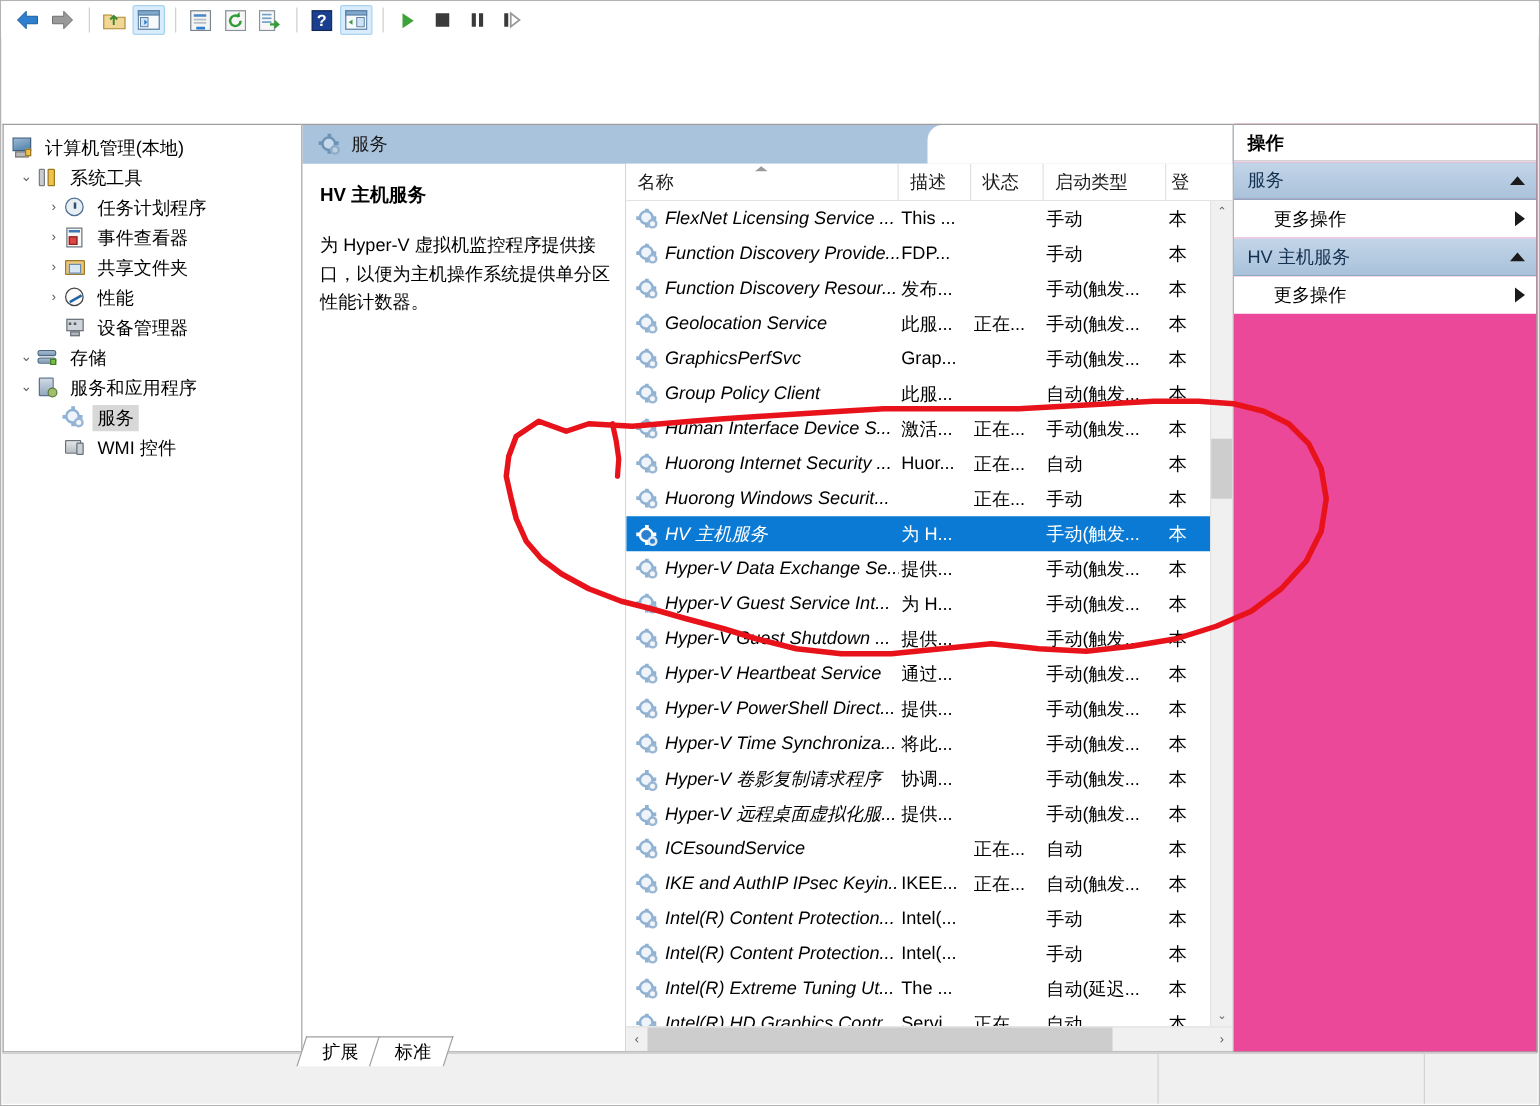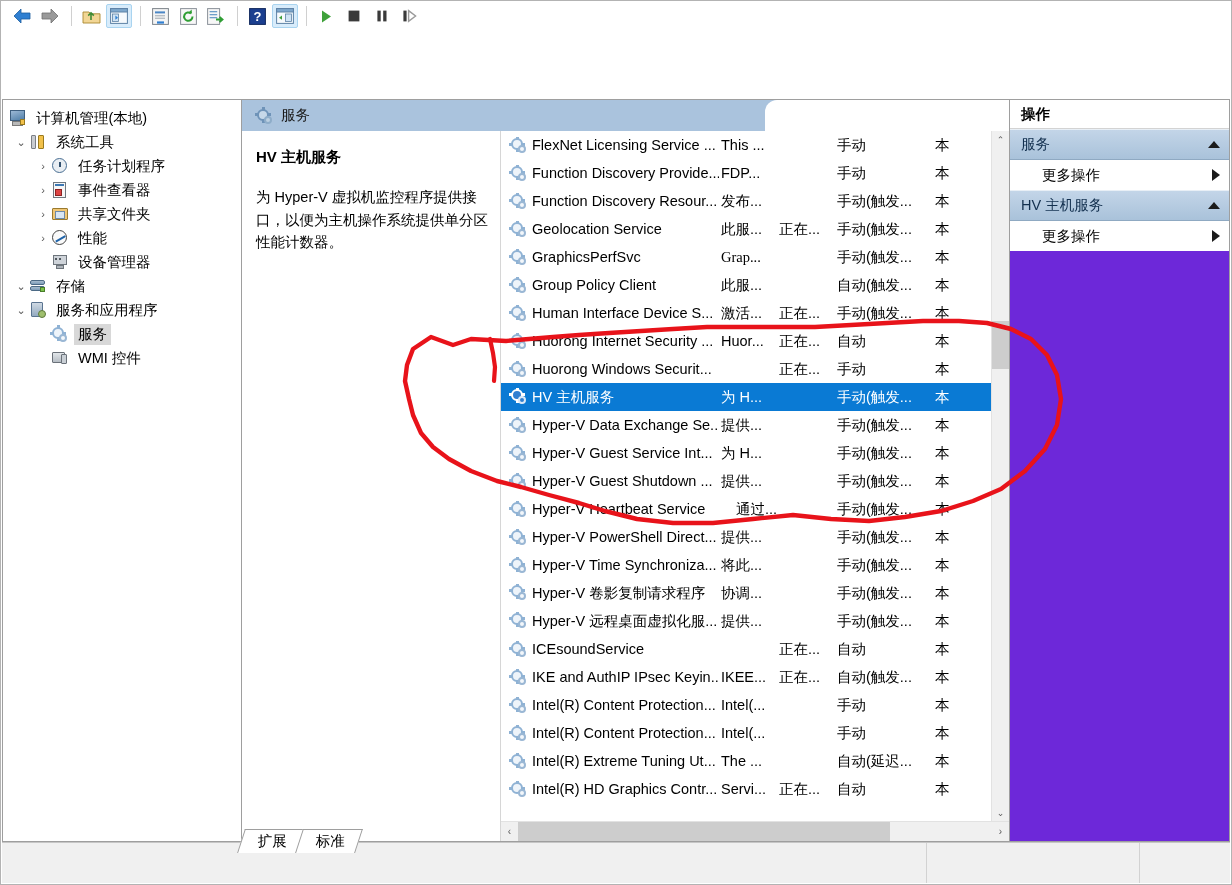--- a/index.html
+++ b/index.html
@@ -32,21 +32,21 @@
   
   .toolbar{height:30px;display:flex;align-items:center;padding-left:8px;background:#fff;}
   .tb{width:26px;height:24px;display:flex;align-items:center;justify-content:center;margin-right:2px;position:relative;border:1px solid transparent;box-sizing:border-box;}
   .tb.on{background:#d8ecfb;border:1px solid #a9d4f0;border-radius:2px;}
   .tbsep{width:1px;height:20px;background:#d0d0d0;margin:0 6px;}
 
   
   .body{display:flex;position:absolute;left:1px;right:1px;top:98px;bottom:42px;}
   .pane-tree{width:239px;border:1px solid #9e9e9e;border-right:none;background:#fff;box-sizing:border-box;overflow:hidden;position:relative;}
   .pane-mid{flex:1;border:1px solid #9e9e9e;background:#fff;box-sizing:border-box;position:relative;display:flex;flex-direction:column;overflow:hidden;}
-  .pane-act{width:220px;border:1px solid #9e9e9e;border-left:none;background:#6d28d9;box-sizing:border-box;overflow:hidden;}
+  .pane-act{width:243px;border:1px solid #9e9e9e;border-left:none;background:#ec4899;box-sizing:border-box;overflow:hidden;}
 
   
   .tree{padding:6px 0 0 0;font-size:14.5px;}
   .trow{display:flex;align-items:center;height:24px;white-space:nowrap;}
   .trow .exp{width:16px;text-align:center;color:#5a5a5a;font-size:11px;line-height:1;flex:none;}
   .tlabel{padding:1px 4px;}
   .tlabel.sel{background:#d8d8d8;}
   .ticon{width:18px;height:18px;margin-right:5px;flex:none;position:relative;}
 
   
@@ -117,21 +117,21 @@
   .detail .desc-b{}
 
   
   .listwrap{flex:1;min-width:0;display:flex;flex-direction:column;border-left:1px solid #d6d6d6;background:#fff;}
   .lv-head{height:29px;display:flex;background:#fff;border-bottom:1px solid #e2e2e2;flex:none;position:relative;}
   .lv-head .hc{position:relative;display:flex;align-items:center;font-size:14.5px;color:#1a1a1a;padding-left:9px;border-right:1px solid #e2e2e2;box-sizing:border-box;}
   .lv-head .sortarrow{position:absolute;left:50%;top:2px;margin-left:-6px;width:0;height:0;border-left:5px solid transparent;border-right:5px solid transparent;border-bottom:4px solid #9a9a9a;}
   .lv-rows{flex:1;overflow:hidden;position:relative;background:#fff;}
   .row{height:28px;display:flex;align-items:center;font-size:14.5px;white-space:nowrap;}
   .row.sel{background:#0a7ad4;color:#fff;}
-  .row .c-name{display:flex;align-items:flex-start;padding-left:9px;box-sizing:border-box;overflow:hidden;}
+  .row .c-name{display:flex;align-items:flex-end;padding-left:9px;box-sizing:border-box;overflow:hidden;font-style:italic;}
   .row .c-name .gear{margin-right:6px;}
   .row .cell{padding-left:2px;box-sizing:border-box;overflow:hidden;text-overflow:clip;}
 
   .vscroll{width:17px;background:#f0f0f0;border-left:1px solid #e2e2e2;flex:none;position:relative;}
   .vscroll .arrow{position:absolute;left:0;width:17px;height:17px;display:flex;align-items:center;justify-content:center;color:#5a5a5a;font-size:9px;}
   .vscroll .arrow.up{top:0;}
   .vscroll .arrow.dn{bottom:0;}
   .vscroll .thumb{position:absolute;left:0;width:17px;background:#cdcdcd;}
 
   .hscroll{height:19px;background:#f0f0f0;border-top:1px solid #e2e2e2;flex:none;display:flex;align-items:center;position:relative;}
@@ -396,20 +396,38 @@
 
       <div class="mid-body">
 
         <div class="detail">
           <div class="svc-title">HV 主机服务</div>
           <div class="desc-b">为 Hyper-V 虚拟机监控程序提供接口，以便为主机操作系统提供单分区性能计数器。</div>
         </div>
 
         <div class="listwrap">
 
+          <div class="lv-head">
+            <div class="hc" style="width:218px;">
+              <div class="sortarrow"></div>
+              <span>名称</span>
+            </div>
+            <div class="hc" style="width:58px;">
+              <span>描述</span>
+            </div>
+            <div class="hc" style="width:58px;">
+              <span>状态</span>
+            </div>
+            <div class="hc" style="width:98px;">
+              <span>启动类型</span>
+            </div>
+            <div class="hc" style="width:26px;border-right:none;padding-left:4px;">
+              <span>登</span>
+            </div>
+          </div>
 
           <div style="flex:1;display:flex;min-height:0;">
             <div class="lv-rows" id="rows-host">
                 <div class="row">
                   <div class="c-name" style="width: 218px;">
                     <div class="gear dim">
                       <div class="ring"></div>
                       <div class="teeth">
                         <i style="left:5.5px;top:-1px"></i>
                         <i style="left:5.5px;bottom:-1px"></i>
@@ -489,21 +507,21 @@
                       <div class="teeth">
                         <i style="left:5.5px;top:-1px"></i>
                         <i style="left:5.5px;bottom:-1px"></i>
                         <i style="left:-1px;top:5.5px"></i>
                         <i style="right:-1px;top:5.5px"></i>
                       </div>
                       <div class="sm"></div>
                     </div>
                     <span>GraphicsPerfSvc</span>
                   </div>
-                  <div class="cell" style="width: 58px; font-family: Liberation Serif, serif;">Grap...</div>
+                  <div class="cell" style="width: 58px;">Grap...</div>
                   <div class="cell" style="width: 58px;"></div>
                   <div class="cell" style="width: 98px;">手动(触发...</div>
                   <div class="cell" style="width: 22px;">本</div>
                 </div>
                 <div class="row">
                   <div class="c-name" style="width: 218px;">
                     <div class="gear dim">
                       <div class="ring"></div>
                       <div class="teeth">
                         <i style="left:5.5px;top:-1px"></i>
@@ -660,21 +678,21 @@
                       <div class="teeth">
                         <i style="left:5.5px;top:-1px"></i>
                         <i style="left:5.5px;bottom:-1px"></i>
                         <i style="left:-1px;top:5.5px"></i>
                         <i style="right:-1px;top:5.5px"></i>
                       </div>
                       <div class="sm"></div>
                     </div>
                     <span>Hyper-V Heartbeat Service</span>
                   </div>
-                  <div class="cell" style="width: 58px; text-align: right;">通过...</div>
+                  <div class="cell" style="width: 58px;">通过...</div>
                   <div class="cell" style="width: 58px;"></div>
                   <div class="cell" style="width: 98px;">手动(触发...</div>
                   <div class="cell" style="width: 22px;">本</div>
                 </div>
                 <div class="row">
                   <div class="c-name" style="width: 218px;">
                     <div class="gear dim">
                       <div class="ring"></div>
                       <div class="teeth">
                         <i style="left:5.5px;top:-1px"></i>

